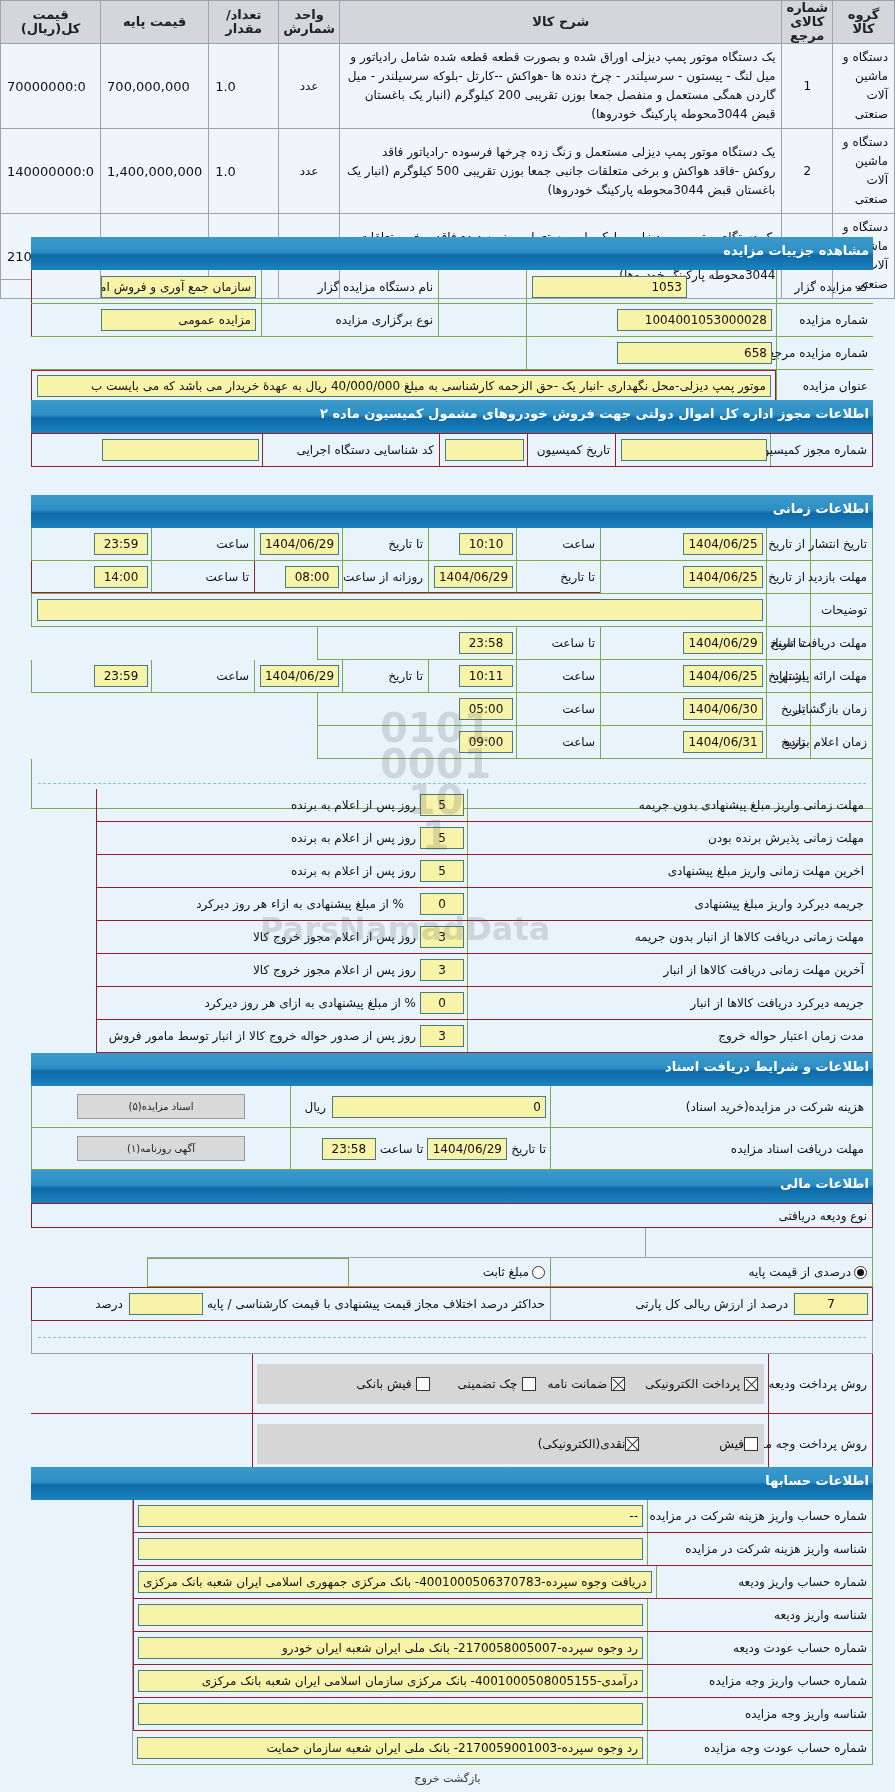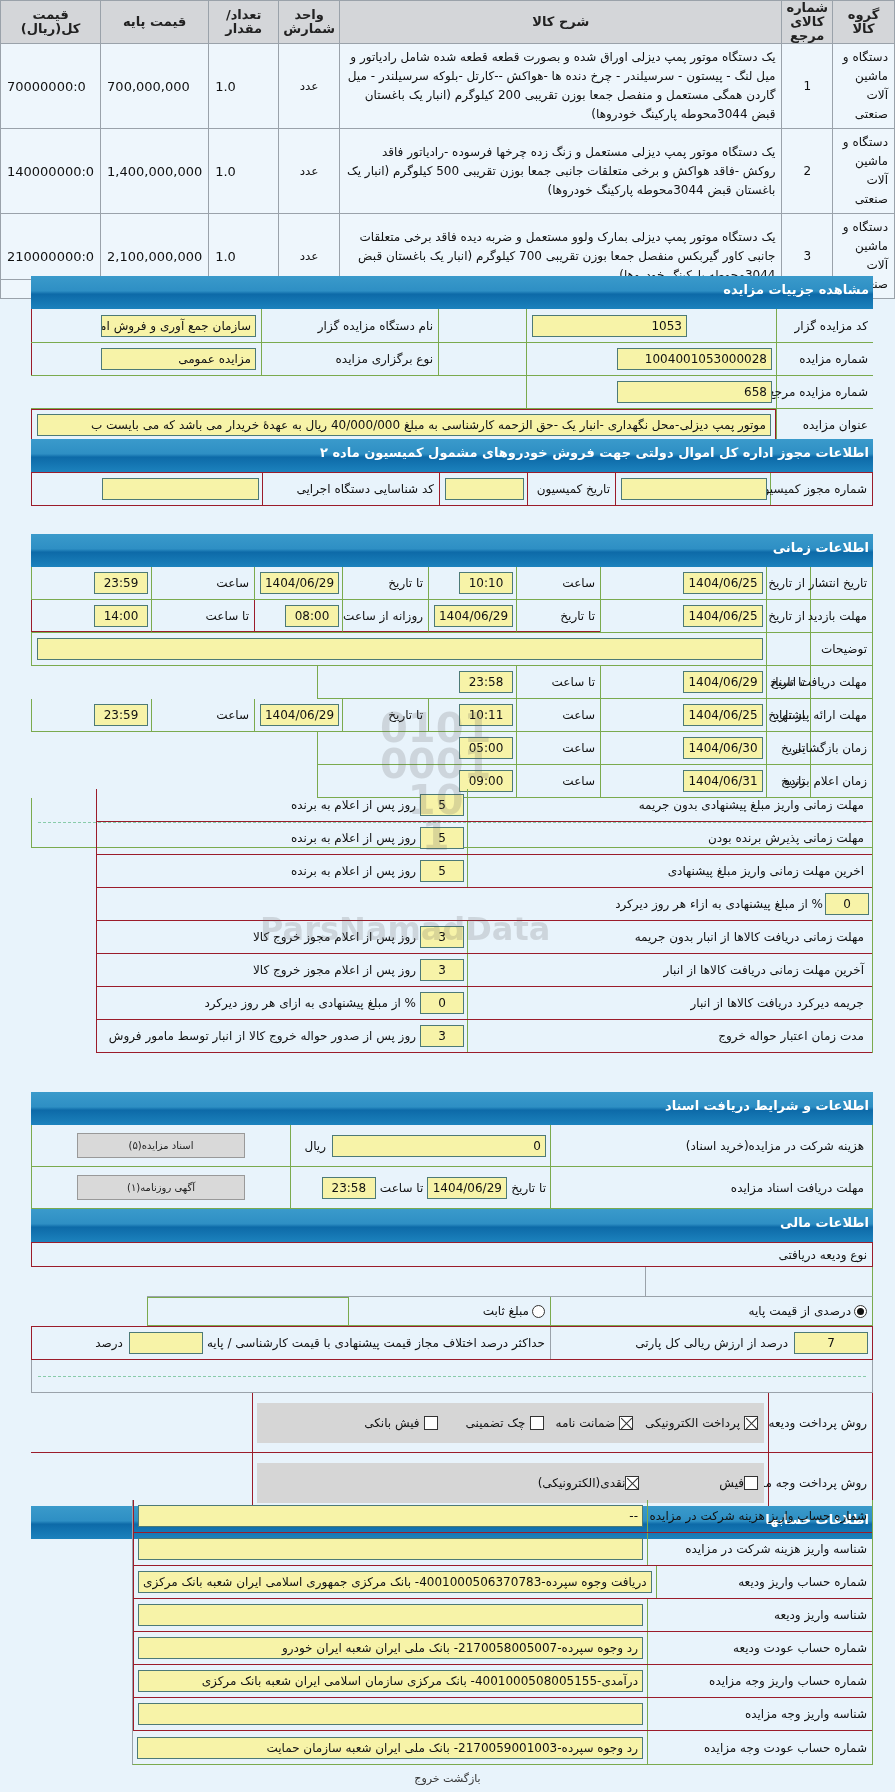--- a/index.html
+++ b/index.html
@@ -29,21 +29,20 @@
   table.items td.num { direction: ltr; text-align: left; font-size: 13px; }
   table.items td.center { text-align: center; }
   
   .panel {
     position: absolute; left: 31px; width: 842px;
   }
   .section-head {
     height: 33px; color: #fff; font-weight: bold; font-size: 13px;
     padding: 6px 4px 0 0;
     background: linear-gradient(#3a9acb 0%, #2e8fc4 45%, #0d6aa8 55%, #1c82bd 100%);
-    margin-top: 39px;
   }
   .row {
     display: flex; flex-direction: row; align-items: stretch;
     border-bottom: 1px solid #7aaa4e;
   }
   .cell {
     display: flex; align-items: center; padding: 0 5px;
     border-left: 1px solid #7aaa4e; font-size: 12px; white-space: nowrap;
   }
   .red-frame { border: 1px solid #9b1c2a; }
@@ -323,23 +322,24 @@
     </div>
   </div>
   <div class="row" style="height:33px;border-bottom:1px solid #9b1c2a">
     <div class="cell" style="width:405px;padding-right:8px">اخرین مهلت زمانی واریز مبلغ پیشنهادی</div>
     <div class="cell" style="flex:1;border-left:none;padding-right:3px">
       <div class="fld c" style="width:44px">5</div>
       <span style="margin-right:4px">روز پس از اعلام به برنده</span>
     </div>
   </div>
   <div class="row" style="height:33px;border-bottom:1px solid #9b1c2a">
+    <div class="cell" style="width:405px;padding-right:8px">جریمه دیرکرد واریز مبلغ پیشنهادی</div>
     <div class="cell" style="flex:1;border-left:none;padding-right:3px">
       <div class="fld c" style="width:44px">0</div>
-      <span style="margin-right:2px">% از مبلغ پیشنهادی به ازاء هر روز دیرکرد</span>
+      <span style="margin-right:16px">% از مبلغ پیشنهادی به ازاء هر روز دیرکرد</span>
     </div>
   </div>
   <div class="row" style="height:33px;border-bottom:1px solid #9b1c2a">
     <div class="cell" style="width:405px;padding-right:8px">مهلت زمانی دریافت کالاها از انبار بدون جریمه</div>
     <div class="cell" style="flex:1;border-left:none;padding-right:3px">
       <div class="fld c" style="width:44px">3</div>
       <span style="margin-right:4px">روز پس از اعلام مجوز خروج کالا</span>
     </div>
   </div>
   <div class="row" style="height:33px;border-bottom:1px solid #9b1c2a">
@@ -422,21 +422,21 @@
     </div>
   </div>
   <div style="height:33px;border:1px solid #9aa2aa;border-top:none;padding-top:16px">
     <div class="dashed"></div>
   </div>
   <div class="row" style="height:60px;border-right:1px solid #9b1c2a;border-bottom:1px solid #9b1c2a">
     <div class="cell" style="width:104px;border-left:1px solid #9b1c2a">روش پرداخت ودیعه</div>
     <div class="cell" style="width:516px;border-left:1px solid #9b1c2a;padding:0 4px">
       <div style="background:#d6d6d6;width:100%;height:40px;display:flex;align-items:center;padding-right:6px">
         <span class="chk x"></span>
-        <span style="margin-left:12px">پرداخت الکترونیکی</span>
+        <span style="margin-left:20px">پرداخت الکترونیکی</span>
         <span class="chk x"></span>
         <span style="margin-left:12px">ضمانت نامه</span>
         <span class="chk"></span>
         <span style="margin-left:28px">چک تضمینی</span>
         <span class="chk"></span>
         <span>فیش بانکی</span>
       </div>
     </div>
   </div>
   <div class="row" style="height:60px;border-right:1px solid #9b1c2a;border-bottom:none">

